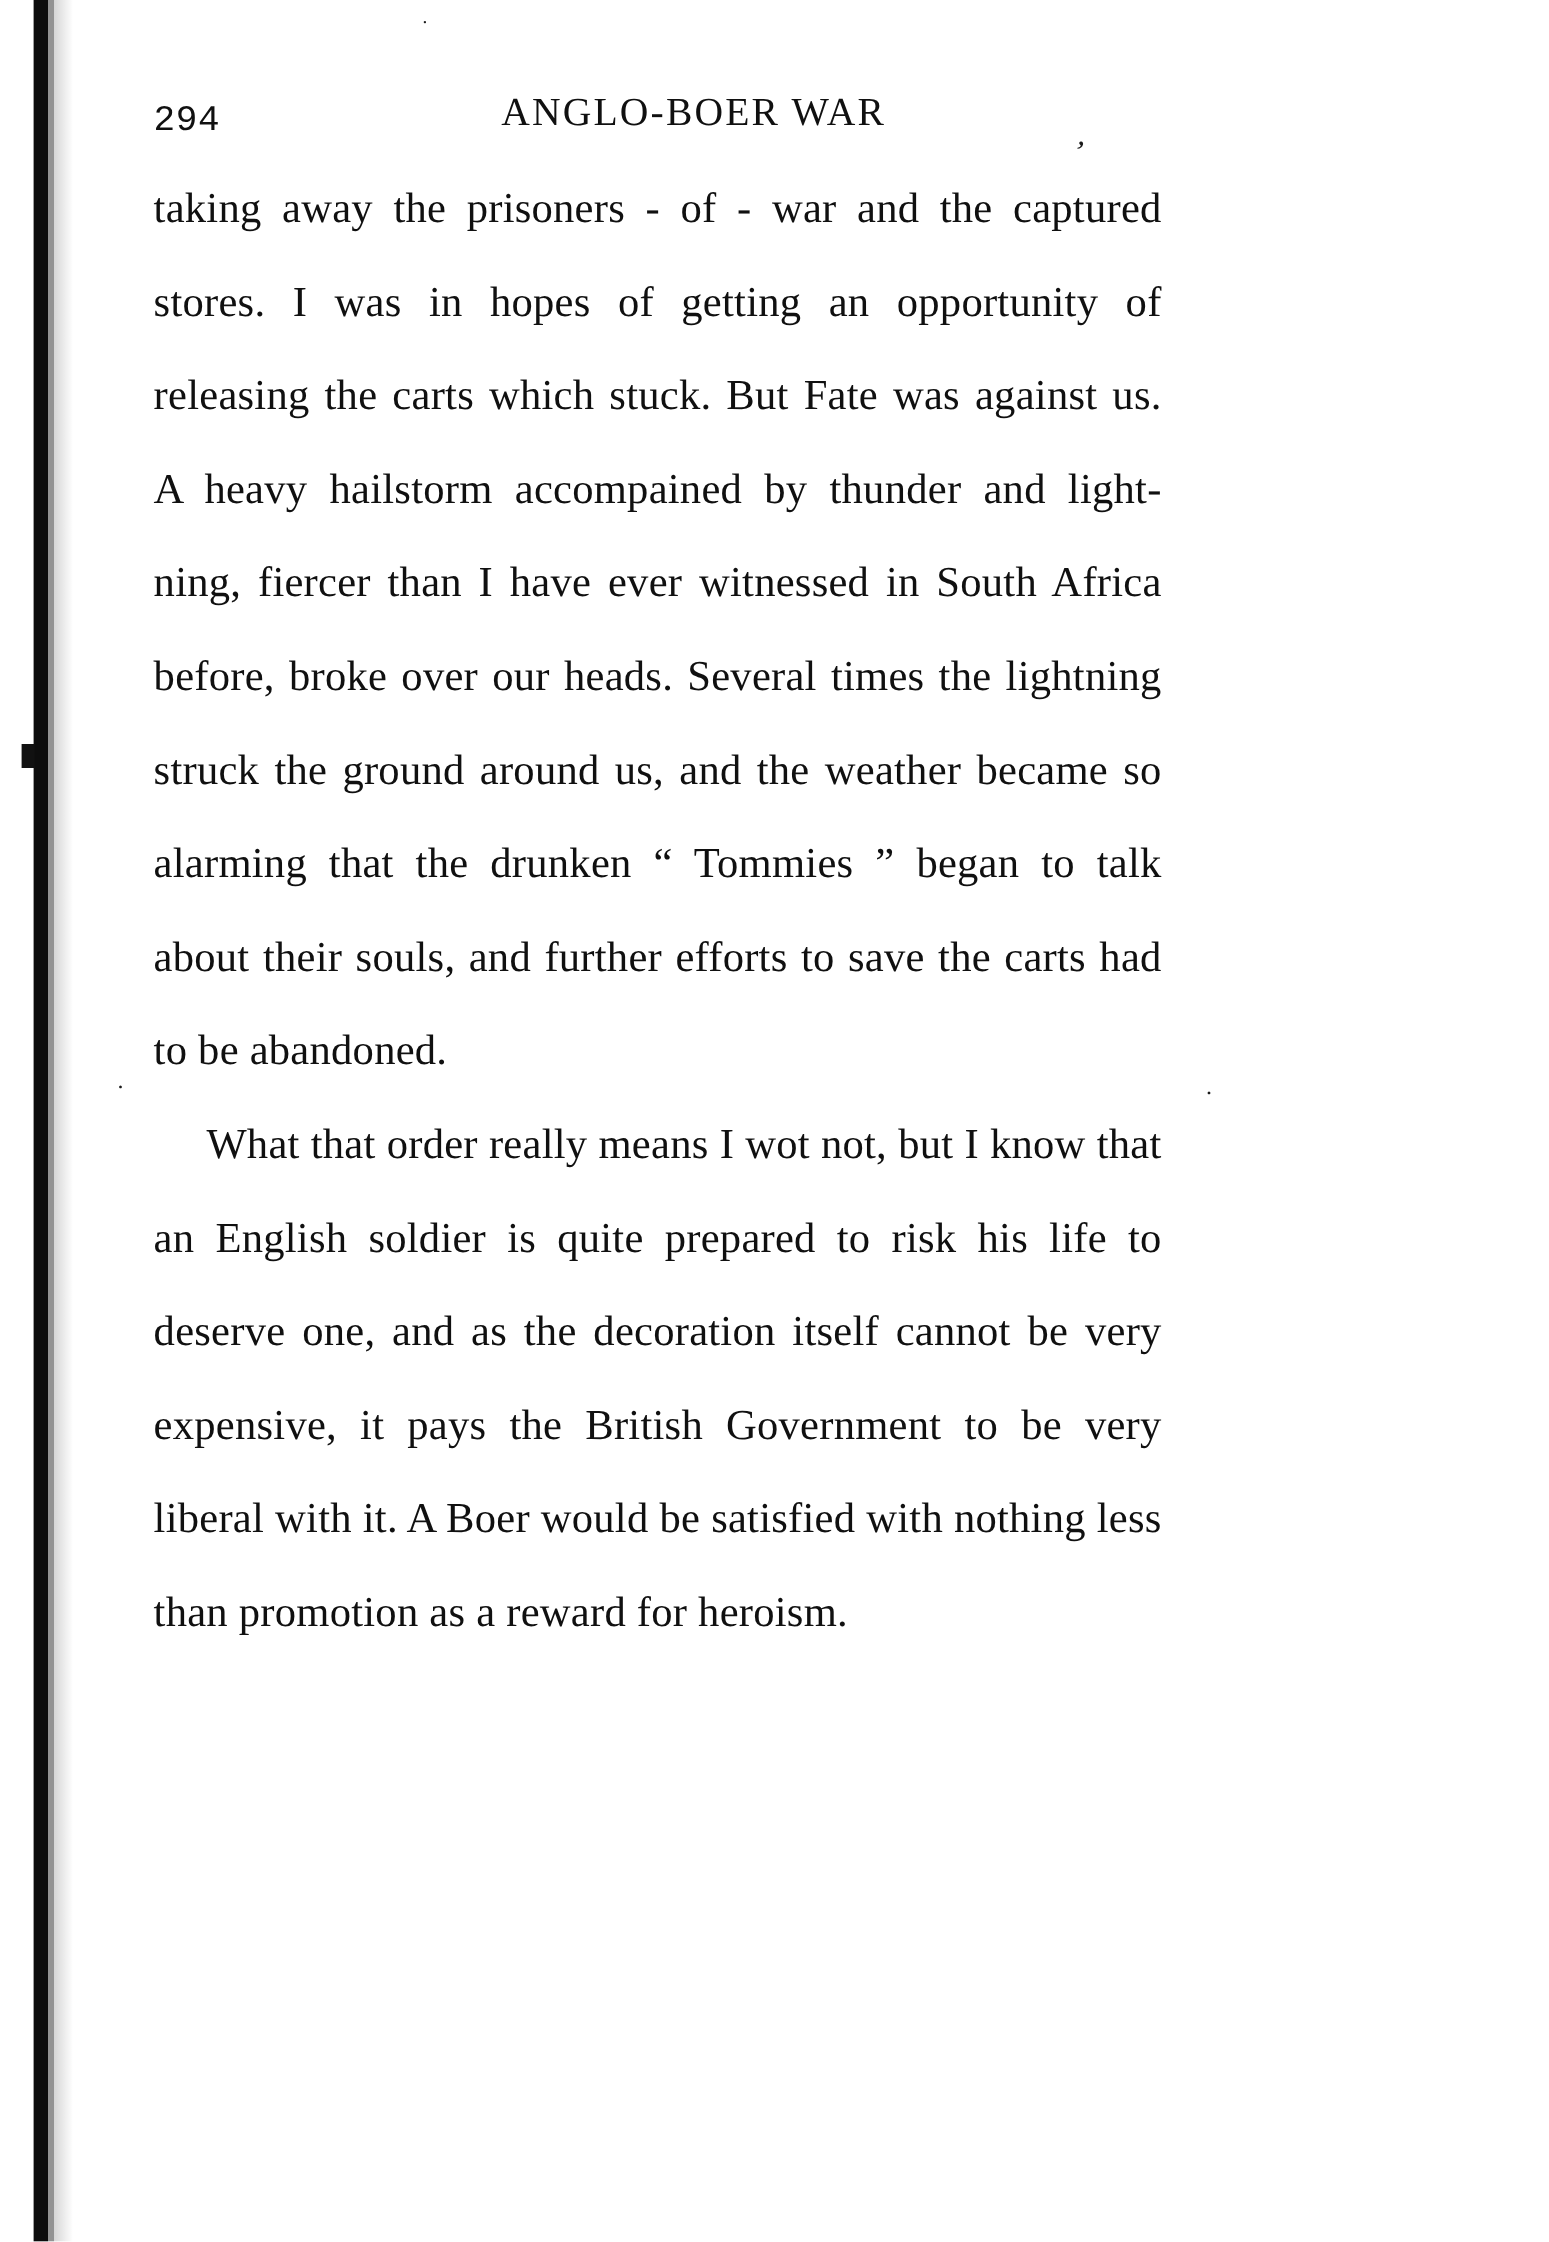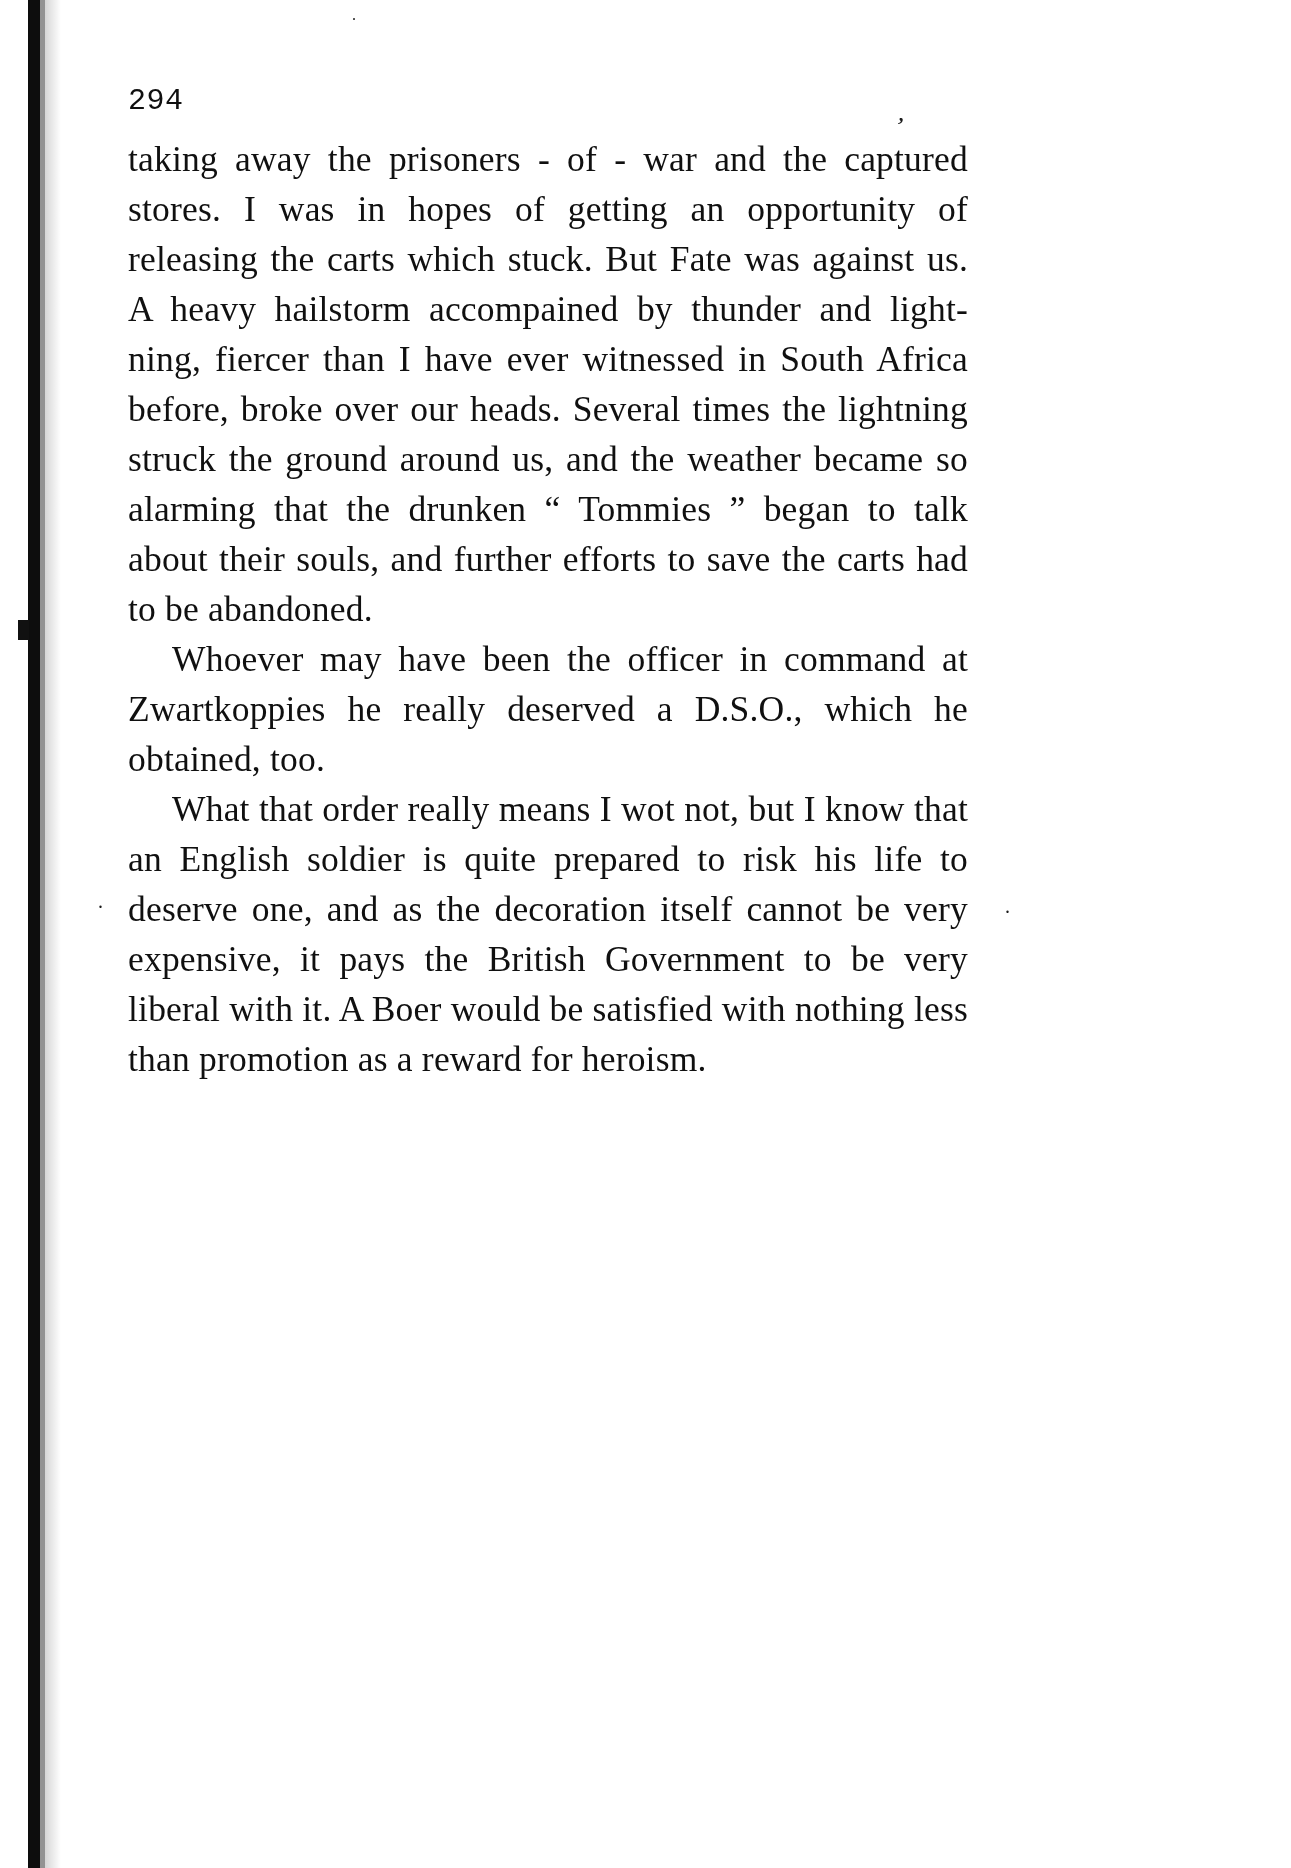--- a/index.html
+++ b/index.html
@@ -90,21 +90,21 @@
     top: 4px;
     text-align: center;
     font-size: 33px;
     letter-spacing: 1.8px;
     padding-left: 60px;
   }
 
   
   .para {
     font-size: 35.5px;
-    line-height: 50px;
+    line-height: 78px;
     text-align: justify;
     text-justify: inter-word;
     margin: 0;
     letter-spacing: 0.2px;
   }
   .para.indent {
     text-indent: 44px;
   }
   .para + .para {
     margin-top: 0px;
@@ -144,24 +144,24 @@
   <div class="gutter-shadow"></div>
   <div class="gutter-bar"></div>
   <div class="gutter-bar b2"></div>
   <div class="gutter-nick"></div>
   <div class="gutter-fade"></div>
 
   <div class="content">
 
     <div class="header-row">
       <div class="folio">294</div>
+      <div class="running-head">ANGLO-BOER WAR</div>
     </div>
 
     <p class="para">taking away the prisoners - of - war and the captured stores. I was in hopes of getting an opportunity of releasing the carts which stuck. But Fate was against us. A heavy hailstorm accompained by thunder and light-ning, fiercer than I have ever witnessed in South Africa before, broke over our heads. Several times the lightning struck the ground around us, and the weather became so alarming that the drunken “ Tommies ” began to talk about their souls, and further efforts to save the carts had to be abandoned.</p>
-    <p class="para indent">Whoever may have been the officer in command at Zwartkoppies he really deserved a D.S.O., which he obtained, too.</p>
     <p class="para indent">What that order really means I wot not, but I know that an English soldier is quite prepared to risk his life to deserve one, and as the decoration itself cannot be very expensive, it pays the British Government to be very liberal with it. A Boer would be satisfied with nothing less than promotion as a reward for heroism.</p>
 
   </div>
 
   <div class="stray-mark mark-apostrophe">’</div>
   <div class="stray-mark mark-dot-right">.</div>
   <div class="stray-mark mark-dot-left">.</div>
   <div class="stray-mark mark-top-speck">.</div>
 
 </div>

